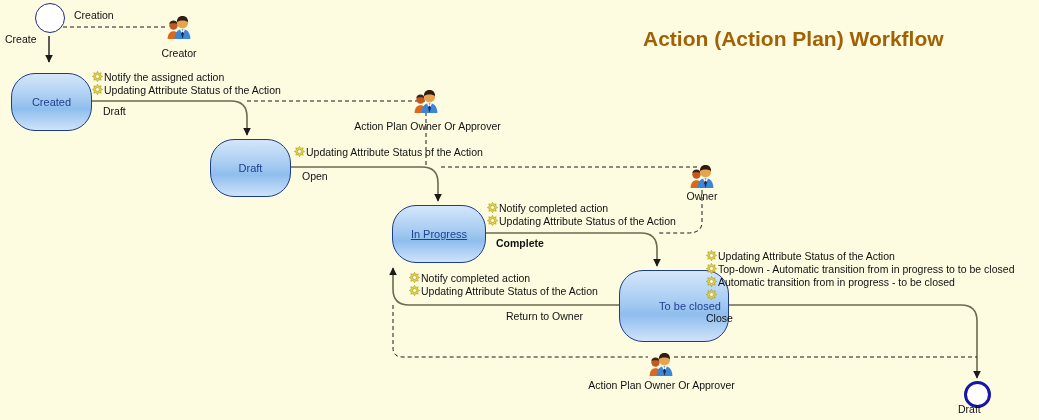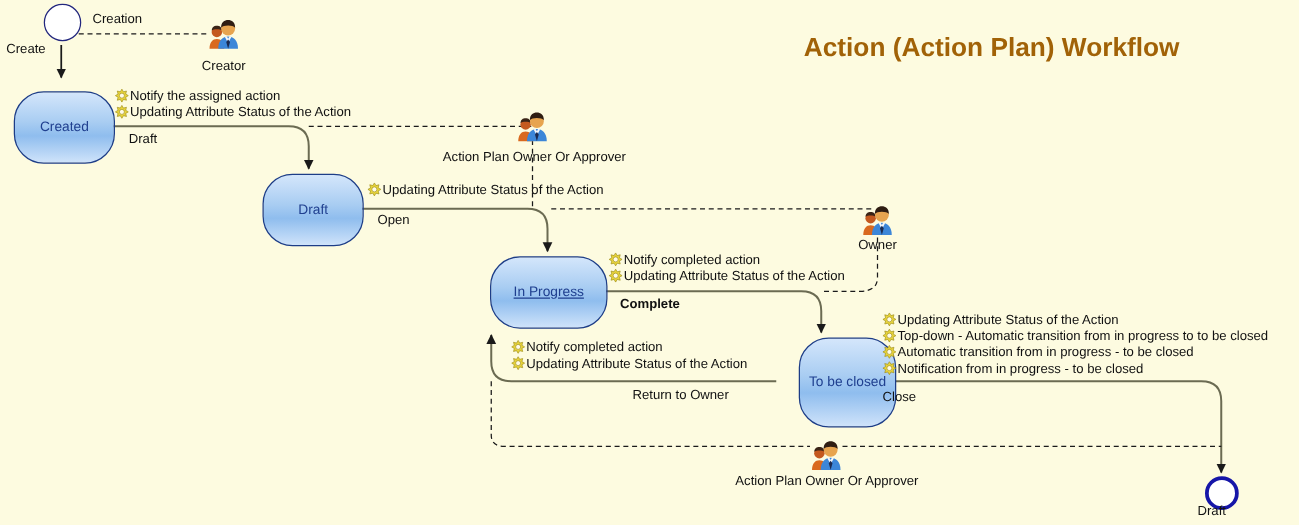--- a/index.html
+++ b/index.html
@@ -147,21 +147,21 @@
   </div>
 
   <div class="state" style="left:210px; top:139px; width:79px; height:56px;">
     <span>Draft</span>
   </div>
 
   <div class="state" style="left:392px; top:205px; width:92px; height:56px;text-decoration:underline;">
     <span>In Progress</span>
   </div>
 
-  <div class="state" style="left:639px; top:270px; width:76px; height:70px;">
+  <div class="state" style="left:619px; top:270px; width:76px; height:70px;padding-left:32px;">
     <span>To be closed</span>
   </div>
 
   <div class="lbl" style="left:103px; top:105px;">Draft</div>
   <div class="lbl" style="left:302px; top:170px;">Open</div>
   <div class="lbl" style="left:496px; top:237px;font-weight:bold;">Complete</div>
   <div class="lbl" style="left:506px; top:310px;">Return to Owner</div>
   <div class="lbl" style="left:706px; top:312px;">Close</div>
 
   <div class="note-group" id="note-created-draft" style="left:92px; top:71px;">
@@ -267,21 +267,20 @@
         </span>
         <span class="txt">Automatic transition from in progress - to be closed</span>
       </div>
       <div class="note-row">
         <span style="display: inline-flex; flex: 0 0 11px;">
           <svg width="11" height="11" viewBox="0 0 11 11" class="gear">
             <polygon points="5.50,0.30 6.76,2.45 9.18,1.82 8.55,4.24 10.70,5.50 8.55,6.76 9.18,9.18 6.76,8.55 5.50,10.70 4.24,8.55 1.82,9.18 2.45,6.76 0.30,5.50 2.45,4.24 1.82,1.82 4.24,2.45" fill="#e8d43c" stroke="#9a8a16" stroke-width="0.5"></polygon>
             <circle cx="5.5" cy="5.5" r="2" fill="#fffbe8" stroke="#9a8a16" stroke-width="0.5"></circle>
           </svg>
         </span>
-        <span class="txt">Notification from in progress - to be closed</span>
       </div>
     </div>
 
   <div class="actor" id="actor-creator" style="left:165px; top:14px;"><svg width="28" height="26" viewBox="0 0 28 26">
         <g>
           <circle cx="8.5" cy="11.5" r="4.2" fill="#c4591f"></circle>
           <path d="M2.6,25 C2.6,19.8 5.2,17.2 8.5,17.2 C11.8,17.2 14.4,19.8 14.4,25 Z" fill="#d9691f"></path>
           <path d="M4.4,10.4 C4.4,7.6 6.3,6.5 8.5,6.5 C10.7,6.5 12.6,7.6 12.6,10.4 C11.2,9.0 5.8,9.0 4.4,10.4 Z" fill="#3a2417"></path>
           <circle cx="17.5" cy="8.8" r="5.6" fill="#e7a44f"></circle>
           <path d="M11.2,14.0 C12.9,11.4 15.0,10.6 17.5,10.6 C20.0,10.6 22.1,11.4 23.8,14.0 Z" fill="#e7a44f" opacity="0"></path>

